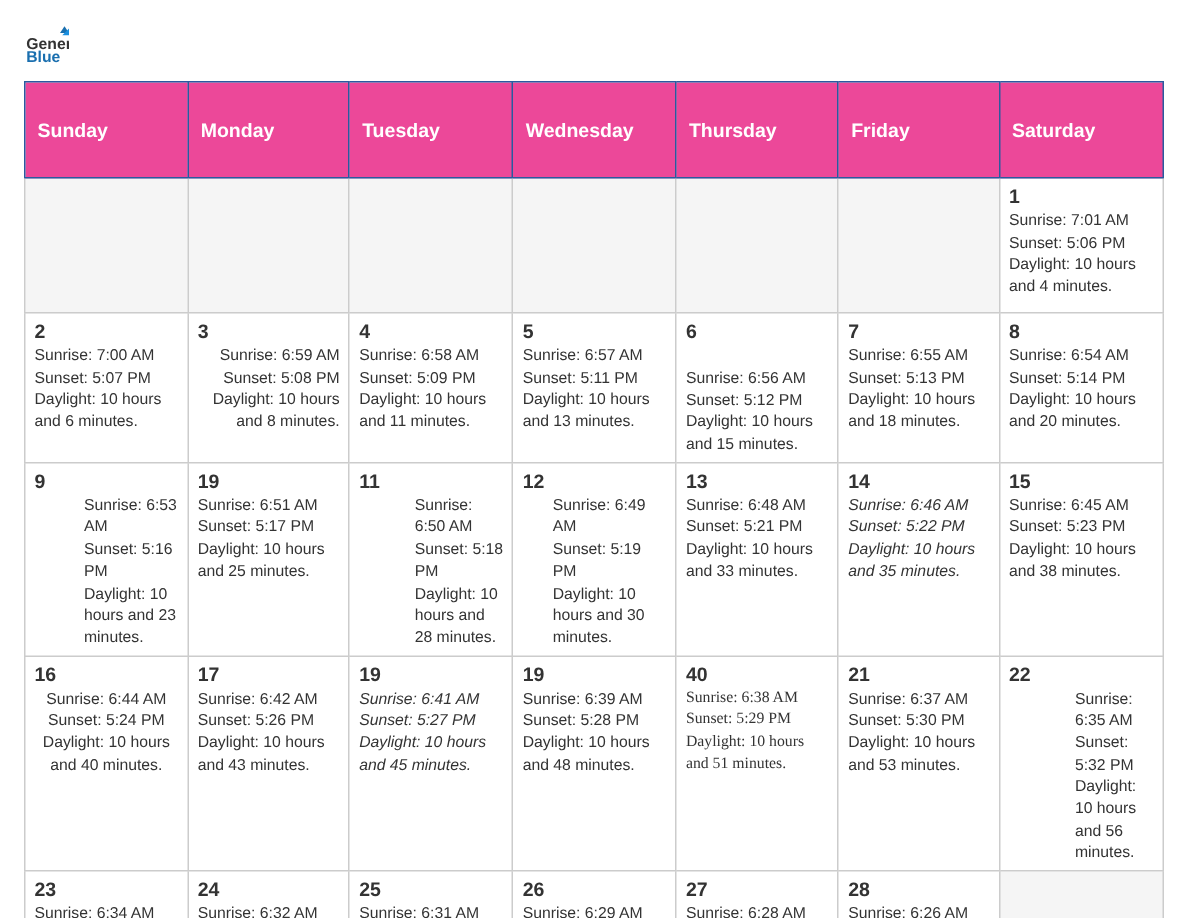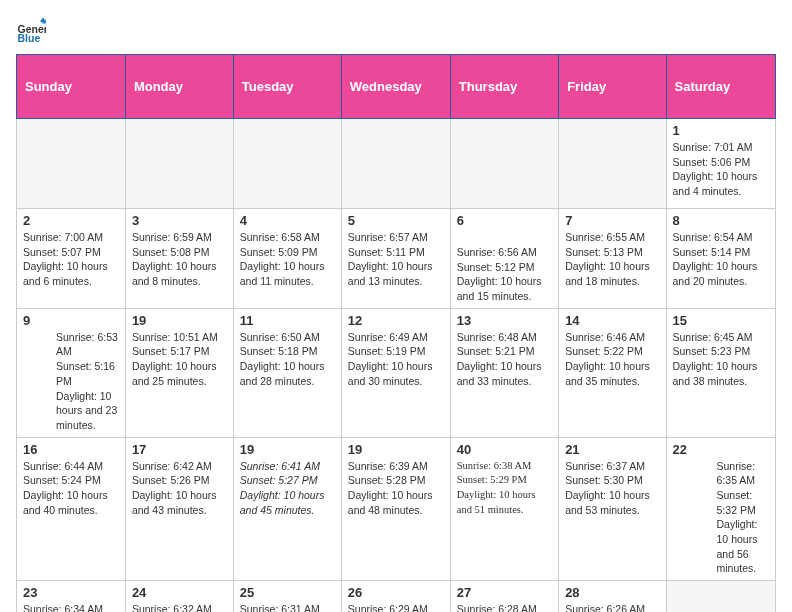--- a/index.html
+++ b/index.html
@@ -127,21 +127,21 @@
       </tr>
       <tr class="week-row">
         <td>
           <span class="day-number">2</span>
           <div class="day-info" style="white-space: pre-line;">Sunrise: 7:00 AM
 Sunset: 5:07 PM
 Daylight: 10 hours and 6 minutes.</div>
         </td>
         <td>
           <span class="day-number">3</span>
-          <div class="day-info" style="white-space: pre-line;">Sunrise: 6:59 AM
+          <div class="day-info" style="white-space: pre-line; text-align: right;">Sunrise: 6:59 AM
 Sunset: 5:08 PM
 Daylight: 10 hours and 8 minutes.</div>
         </td>
         <td>
           <span class="day-number">4</span>
           <div class="day-info" style="white-space: pre-line;">Sunrise: 6:58 AM
 Sunset: 5:09 PM
 Daylight: 10 hours and 11 minutes.</div>
         </td>
         <td>
@@ -171,59 +171,59 @@
       </tr>
       <tr class="week-row">
         <td>
           <span class="day-number">9</span>
           <div class="day-info" style="white-space: pre-line; margin-left: 33px;">Sunrise: 6:53 AM
 Sunset: 5:16 PM
 Daylight: 10 hours and 23 minutes.</div>
         </td>
         <td>
           <span class="day-number">19</span>
-          <div class="day-info" style="white-space: pre-line;">Sunrise: 10:51 AM
+          <div class="day-info" style="white-space: pre-line;">Sunrise: 6:51 AM
 Sunset: 5:17 PM
 Daylight: 10 hours and 25 minutes.</div>
         </td>
         <td>
           <span class="day-number">11</span>
-          <div class="day-info" style="white-space: pre-line;">Sunrise: 6:50 AM
+          <div class="day-info" style="white-space: pre-line; margin-left: 37px;">Sunrise: 6:50 AM
 Sunset: 5:18 PM
 Daylight: 10 hours and 28 minutes.</div>
         </td>
         <td>
           <span class="day-number">12</span>
-          <div class="day-info" style="white-space: pre-line;">Sunrise: 6:49 AM
+          <div class="day-info" style="white-space: pre-line; margin-left: 20px;">Sunrise: 6:49 AM
 Sunset: 5:19 PM
 Daylight: 10 hours and 30 minutes.</div>
         </td>
         <td>
           <span class="day-number">13</span>
           <div class="day-info" style="white-space: pre-line;">Sunrise: 6:48 AM
 Sunset: 5:21 PM
 Daylight: 10 hours and 33 minutes.</div>
         </td>
         <td>
           <span class="day-number">14</span>
-          <div class="day-info" style="white-space: pre-line;">Sunrise: 6:46 AM
+          <div class="day-info" style="white-space: pre-line; font-style: italic;">Sunrise: 6:46 AM
 Sunset: 5:22 PM
 Daylight: 10 hours and 35 minutes.</div>
         </td>
         <td>
           <span class="day-number">15</span>
           <div class="day-info" style="white-space: pre-line;">Sunrise: 6:45 AM
 Sunset: 5:23 PM
 Daylight: 10 hours and 38 minutes.</div>
         </td>
       </tr>
       <tr class="week-row">
         <td>
           <span class="day-number">16</span>
-          <div class="day-info" style="white-space: pre-line;">Sunrise: 6:44 AM
+          <div class="day-info" style="white-space: pre-line; text-align: center;">Sunrise: 6:44 AM
 Sunset: 5:24 PM
 Daylight: 10 hours and 40 minutes.</div>
         </td>
         <td>
           <span class="day-number">17</span>
           <div class="day-info" style="white-space: pre-line;">Sunrise: 6:42 AM
 Sunset: 5:26 PM
 Daylight: 10 hours and 43 minutes.</div>
         </td>
         <td>

